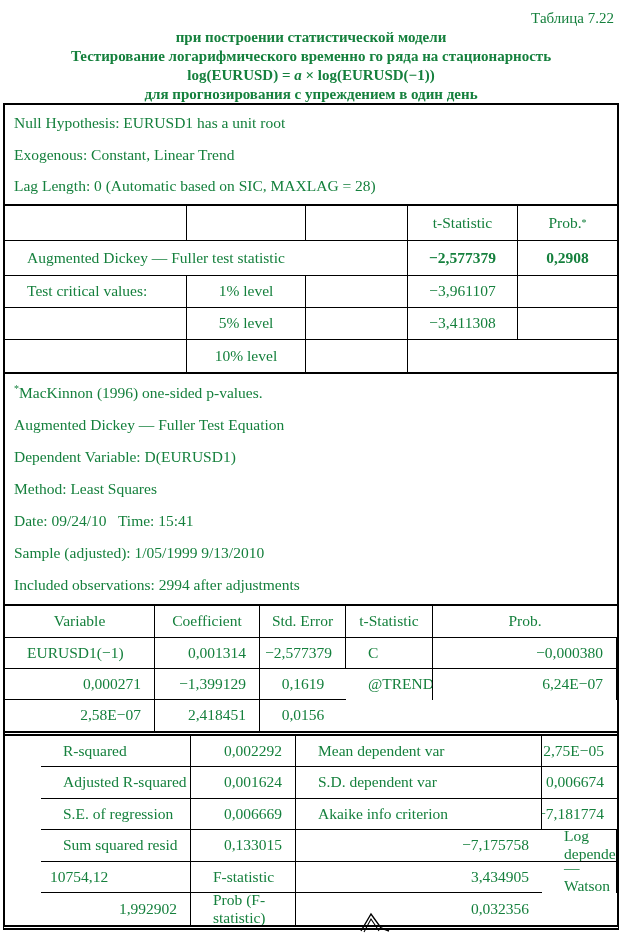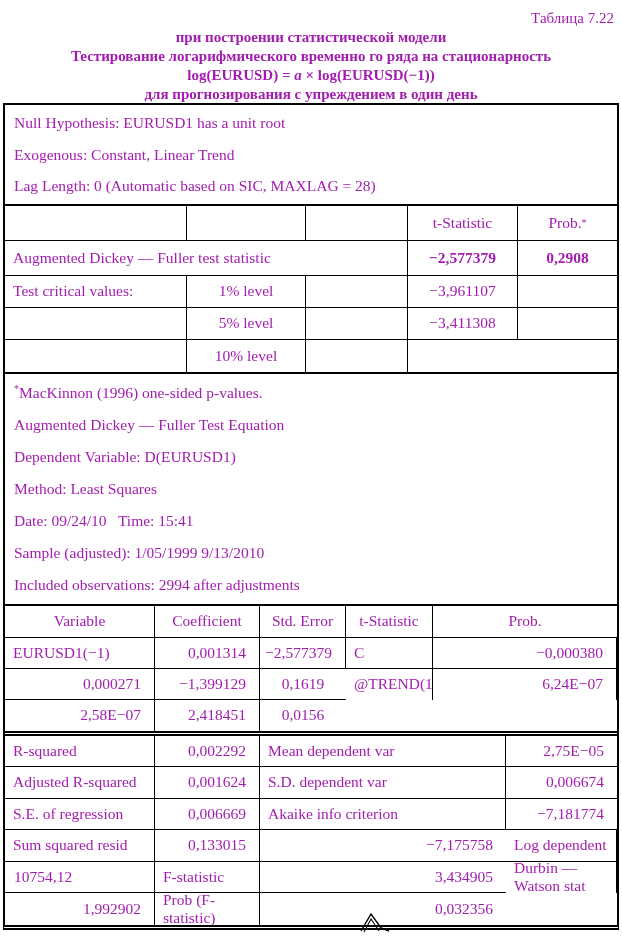--- a/index.html
+++ b/index.html
@@ -1,47 +1,47 @@
 <!DOCTYPE html>
 <html><head>
 <meta charset="utf-8">
 <style>
   html,body { margin:0; padding:0; background:#fff; }
   .page {
     position:relative; width:622px; height:939px; background:#fff;
-    font-family:"Liberation Serif", serif; color:#a21caf; overflow:hidden;
+    font-family:"Liberation Serif", serif; color:#15803d; overflow:hidden;
   }
   
   .titleblock { padding-top:8px; }
   .table-num { text-align:right; padding-right:8px; font-size:15px; line-height:20px; }
   .title-line { text-align:center; font-weight:bold; font-size:15px; line-height:19px; white-space:pre-wrap; }
   .title-line .ital { font-style:italic; }
   
   .doc {
     position:absolute; left:3px; top:103px; width:612px;
     border:2px solid #000; border-bottom:5px double #000;
   }
   .sec { border-bottom:2px solid #000; }
-  .sec:last-child { border-bottom:none; }
+  .sec:last-child { border-bottom:none;margin-left:36px; }
   
   .tline { padding-left:9px; font-size:15.5px; line-height:32px; white-space:pre-wrap; }
   .header-box { padding:2px 0; }
   .header-box .tline { line-height:31.5px; }
   .eq-box { padding:3px 0; }
   .sup { vertical-align:super; font-size:10px; line-height:0; }
   
   .grid { display:grid; font-size:15.5px; }
   .adf-grid  { grid-template-columns:182px 119px 102px 110px 1fr; grid-template-rows:35px 35px 32px 32px 32px; }
   .reg-grid  { grid-template-columns:150px 105px 86px 87px 1fr; grid-template-rows:32px 31px 31px 31px; border-bottom:5px double #000; }
   .sum-grid  { grid-template-columns:150px 105px 246px 1fr; grid-template-rows:repeat(6, 31.5px); }
   .c { border-right:1px solid #000; border-bottom:1px solid #000; display:flex; align-items:center; overflow:hidden; }
   .c.lastcol { border-right:none; }
   .c.lastrow { border-bottom:none; }
   .c.span3 { grid-column:1 / 4; }
-  .lbl { padding-left:8px; justify-content:flex-start; }
+  .lbl { padding-left:22px; justify-content:flex-start; }
   .num { justify-content:flex-end; padding-right:13px; }
   .num-left { justify-content:flex-start; padding-left:9px; }
   .ctr { justify-content:center; }
   .bold { font-weight:bold; }
   
   .cursor { position:absolute; left:358px; top:910px; }
 </style>
 </head>
 <body>
 

